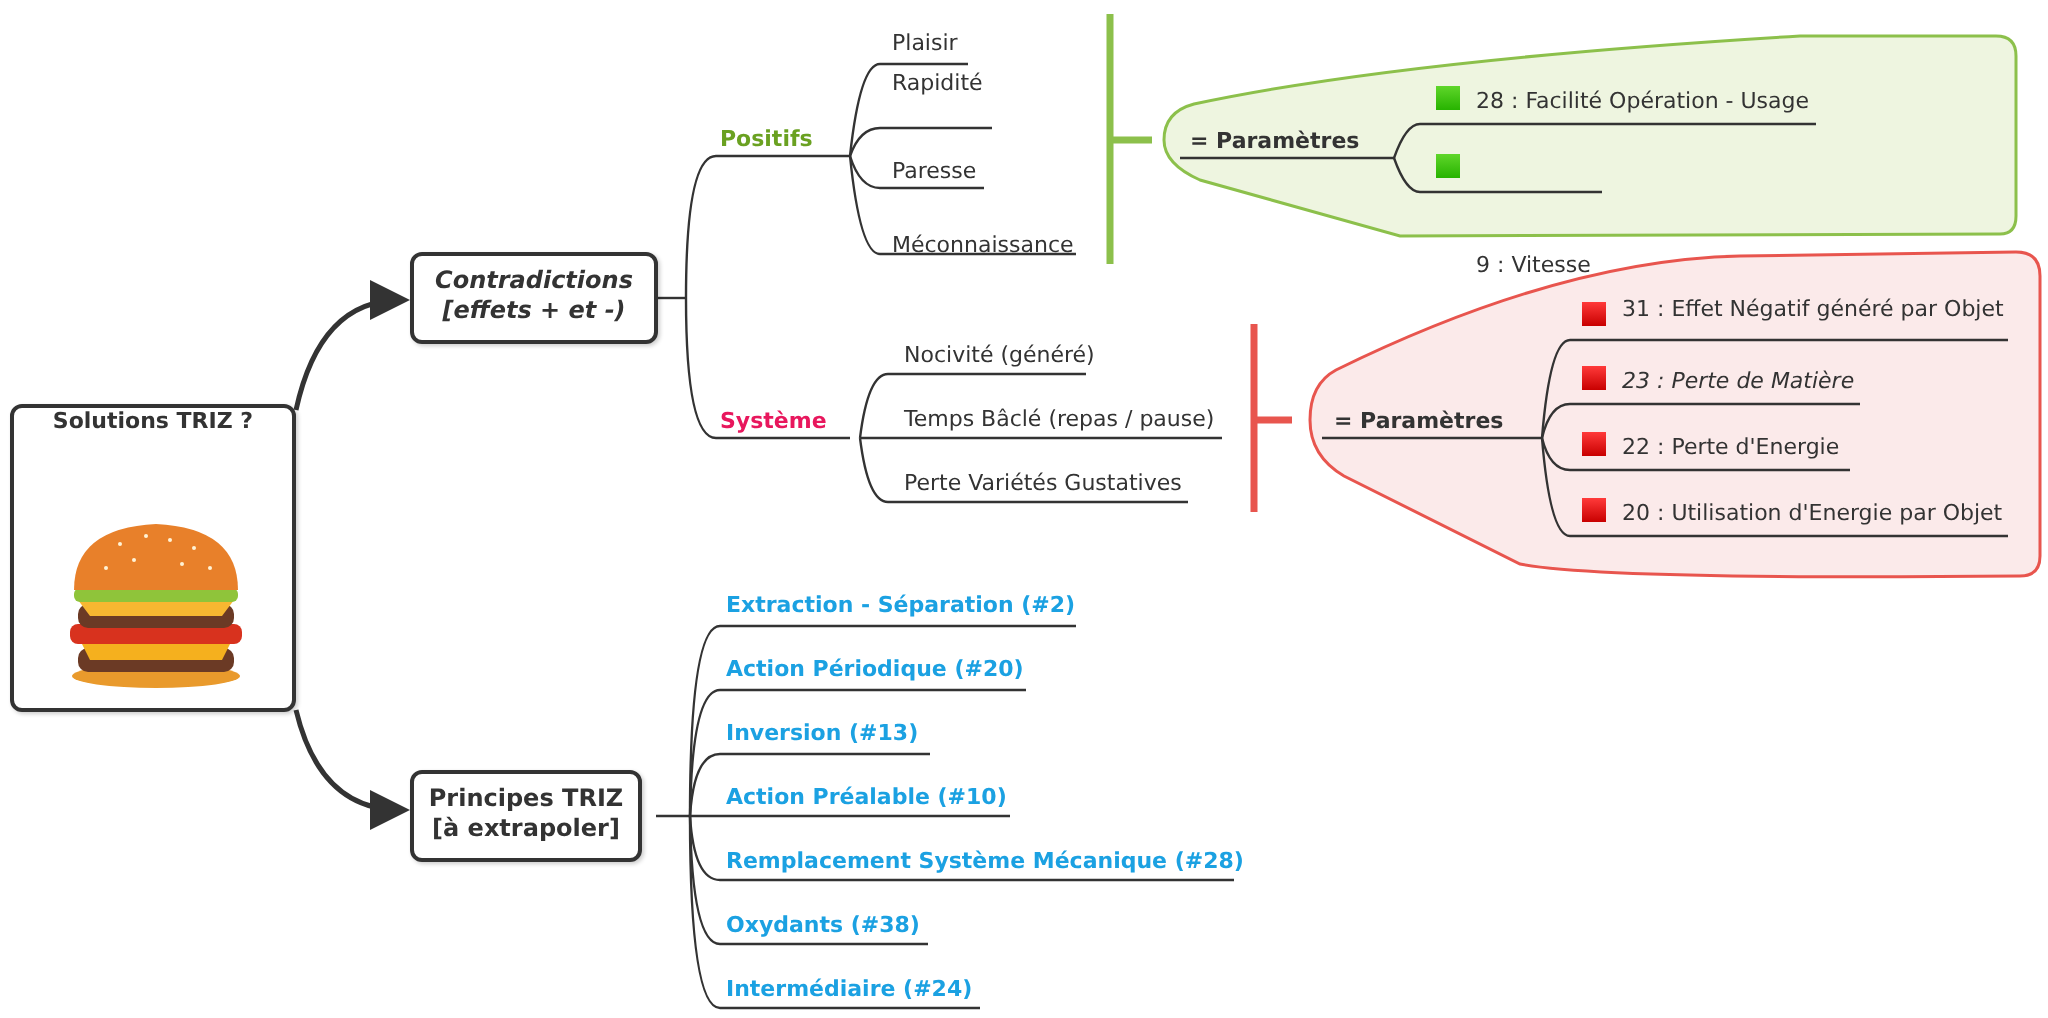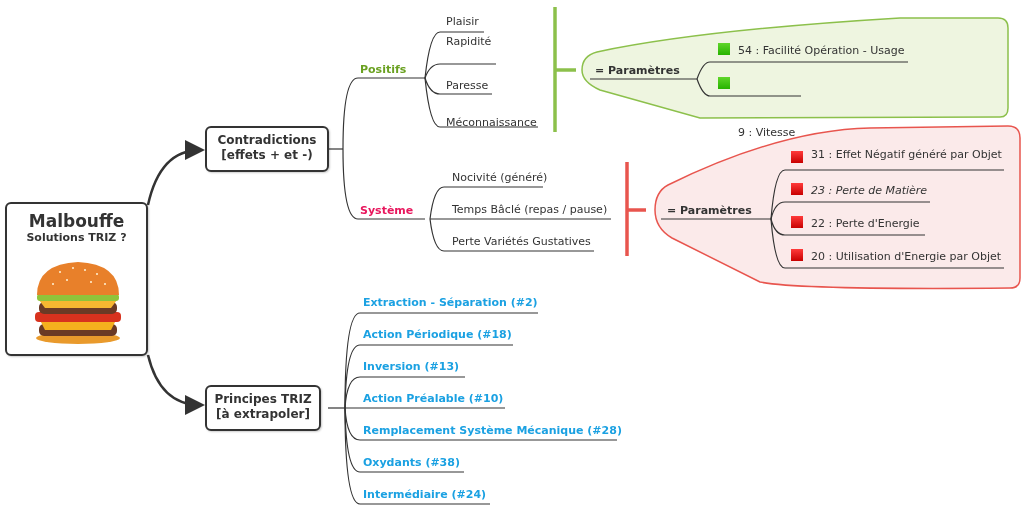--- a/index.html
+++ b/index.html
@@ -74,21 +74,20 @@
     <line x1="555" y1="70" x2="576" y2="70"></line>
   </g>
 
   <g stroke="#e8554e" stroke-width="3.5" fill="none">
     <line x1="627" y1="162" x2="627" y2="256"></line>
     <line x1="627" y1="210" x2="646" y2="210"></line>
   </g>
 </svg>
 
 <div class="node root">
-  <div class="title">Malbouffe</div>
   <div class="sub">Solutions TRIZ ?</div>
   <svg class="burger" viewBox="0 0 106 90">
     <ellipse cx="53" cy="80" rx="42" ry="6" fill="#e99a2c"></ellipse>
     <rect x="14" y="66" width="78" height="12" rx="5" fill="#6b3a25"></rect>
     <polygon points="16,64 90,64 86,72 20,72" fill="#f5b01e"></polygon>
     <rect x="10" y="54" width="86" height="10" rx="4" fill="#d8321e"></rect>
     <rect x="14" y="44" width="78" height="12" rx="5" fill="#6b3a25"></rect>
     <polygon points="14,42 92,42 86,50 20,50" fill="#f7b731"></polygon>
     <rect x="12" y="36" width="82" height="7" rx="3" fill="#8fc43a"></rect>
     <path d="M12,37 Q12,6 53,4 Q94,6 94,37 Z" fill="#e8802a"></path>
@@ -98,21 +97,21 @@
         <circle cx="60" cy="12" r="1"></circle>
         <circle cx="72" cy="16" r="1"></circle>
         <circle cx="42" cy="22" r="1"></circle>
         <circle cx="66" cy="24" r="1"></circle>
         <circle cx="28" cy="26" r="1"></circle>
         <circle cx="80" cy="26" r="1"></circle>
       </g>
   </svg>
 </div>
 
-<div class="node mid" style="left:205px;top:126px;width:124px;height:46px;">
+<div class="node mid" style="left:205px;top:126px;width:124px;height:46px;font-style:italic;">
   <div>Contradictions</div>
   <div>[effets + et -)</div>
 </div>
 
 <div class="node mid" style="left:205px;top:385px;width:116px;height:46px;">
   <div>Principes TRIZ</div>
   <div>[à extrapoler]</div>
 </div>
 
 <div class="t bold" style="left:360px;top:63px;color:#6aa121;">Positifs</div>
@@ -122,33 +121,33 @@
 <div class="t" style="left:446px;top:35px;">Rapidité</div>
 <div class="t" style="left:446px;top:79px;">Paresse</div>
 <div class="t" style="left:446px;top:116px;">Méconnaissance</div>
 
 <div class="t" style="left:452px;top:171px;">Nocivité (généré)</div>
 <div class="t" style="left:452px;top:203px;">Temps Bâclé (repas / pause)</div>
 <div class="t" style="left:452px;top:235px;">Perte Variétés Gustatives</div>
 
 <div class="t bold" style="left:595px;top:64px;">= Paramètres</div>
 <span class="sq g" style="left:718px;top:43px;"></span>
-<div class="t" style="left:738px;top:44px;">54 : Facilité Opération - Usage</div>
+<div class="t" style="left:738px;top:44px;">28 : Facilité Opération - Usage</div>
 <span class="sq g" style="left:718px;top:77px;"></span>
 <div class="t" style="left:738px;top:78px;margin-top:48px;">9 : Vitesse</div>
 
 <div class="t bold" style="left:667px;top:204px;">= Paramètres</div>
 <span class="sq r" style="left:791px;top:151px;"></span>
 <div class="t" style="left:811px;top:148px;">31 : Effet Négatif généré par Objet</div>
 <span class="sq r" style="left:791px;top:183px;"></span>
 <div class="t" style="left:811px;top:184px;font-style:italic;">23 : Perte de Matière</div>
 <span class="sq r" style="left:791px;top:216px;"></span>
 <div class="t" style="left:811px;top:217px;">22 : Perte d'Energie</div>
 <span class="sq r" style="left:791px;top:249px;"></span>
 <div class="t" style="left:811px;top:250px;">20 : Utilisation d'Energie par Objet</div>
 
 <div class="t blue" style="left:363px;top:296px;">Extraction - Séparation (#2)</div>
-<div class="t blue" style="left:363px;top:328px;">Action Périodique (#18)</div>
+<div class="t blue" style="left:363px;top:328px;">Action Périodique (#20)</div>
 <div class="t blue" style="left:363px;top:360px;">Inversion (#13)</div>
 <div class="t blue" style="left:363px;top:392px;">Action Préalable (#10)</div>
 <div class="t blue" style="left:363px;top:424px;">Remplacement Système Mécanique (#28)</div>
 <div class="t blue" style="left:363px;top:456px;">Oxydants (#38)</div>
 <div class="t blue" style="left:363px;top:488px;">Intermédiaire (#24)</div>
 
 </body></html>

